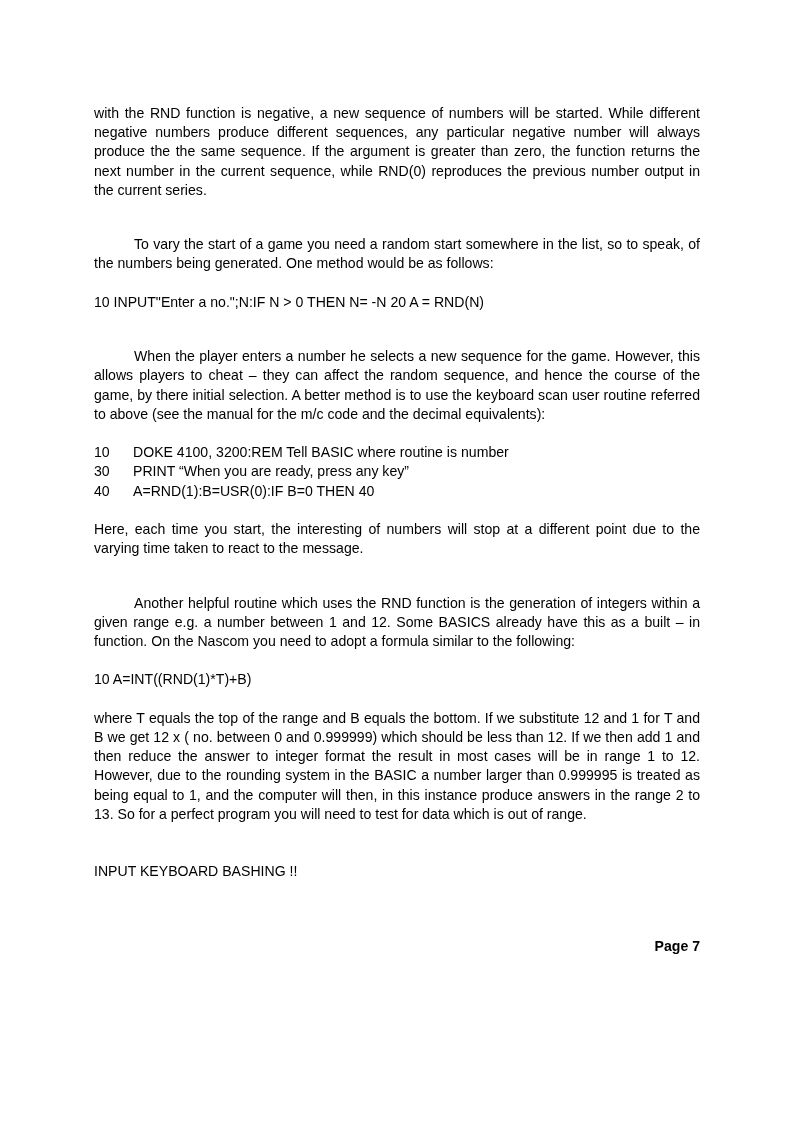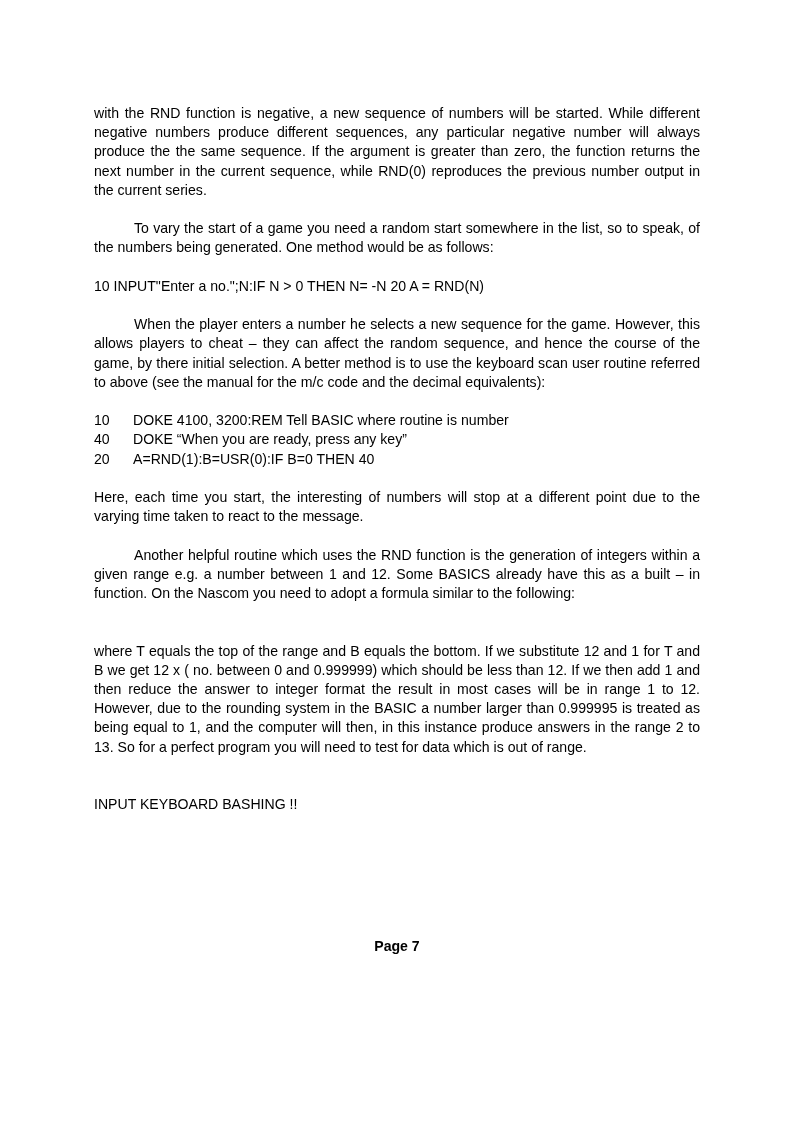--- a/index.html
+++ b/index.html
@@ -45,20 +45,21 @@
     color: #000000;
   }
 
   
   .para {
     text-align: justify;
     text-justify: inter-word;
   }
   .para.indent {
     text-indent: 40px;
+    margin-top: 16px;
   }
 
   
   .plain,
   .code-line {
     text-align: left;
     white-space: pre-wrap;
   }
 
   
@@ -84,21 +85,21 @@
   .code-body {
     flex: 1 1 auto;
   }
 
   
   .page-footer {
     position: absolute;
     left: 94px;
     top: 937px;
     width: 606px;
-    text-align: center;
+    text-align: right;
     font-size: 14.1px;
     line-height: 19.2px;
     font-weight: bold;
     color: #000000;
   }
 </style>
 </head>
 <body>
 
 <div class="page">
@@ -120,39 +121,40 @@
     <p class="para indent">When the player enters a number he selects a new sequence for the game. However, this allows players to cheat – they can affect the random sequence, and hence the course of the game, by there initial selection. A better method is to use the keyboard scan user routine referred to above (see the manual for the m/c code and the decimal equivalents):</p>
 
     <div class="gap"></div>
 
     <div class="code-listing">
       <div class="code-row">
         <span class="code-num">10</span>
         <span class="code-body">DOKE 4100, 3200:REM Tell BASIC where routine is number</span>
       </div>
       <div class="code-row">
-        <span class="code-num">40</span>
-        <span class="code-body">DOKE “When you are ready, press any key”</span>
+        <span class="code-num">30</span>
+        <span class="code-body">PRINT “When you are ready, press any key”</span>
       </div>
       <div class="code-row">
-        <span class="code-num">20</span>
+        <span class="code-num">40</span>
         <span class="code-body">A=RND(1):B=USR(0):IF B=0 THEN 40</span>
       </div>
     </div>
 
     <div class="gap"></div>
 
     <p class="para">Here, each time you start, the interesting of numbers will stop at a different point due to the varying time taken to react to the message.</p>
 
     <div class="gap"></div>
 
     <p class="para indent">Another helpful routine which uses the RND function is the generation of integers within a given range e.g. a number between 1 and 12. Some BASICS already have this as a built – in function. On the Nascom you need to adopt a formula similar to the following:</p>
 
     <div class="gap"></div>
 
+    <p class="plain">10 A=INT((RND(1)*T)+B)</p>
 
     <div class="gap"></div>
 
     <p class="para">where T equals the top of the range and B equals the bottom. If we substitute 12 and 1 for T and B we get 12 x ( no. between 0 and 0.999999) which should be less than 12. If we then add 1 and then reduce the answer to integer format the result in most cases will be in range 1 to 12. However, due to the rounding system in the BASIC a number larger than 0.999995 is treated as being equal to 1, and the computer will then, in this instance produce answers in the range 2 to 13. So for a perfect program you will need to test for data which is out of range.</p>
 
     <div class="gap"></div>
 
 
     <div class="gap"></div>
 

